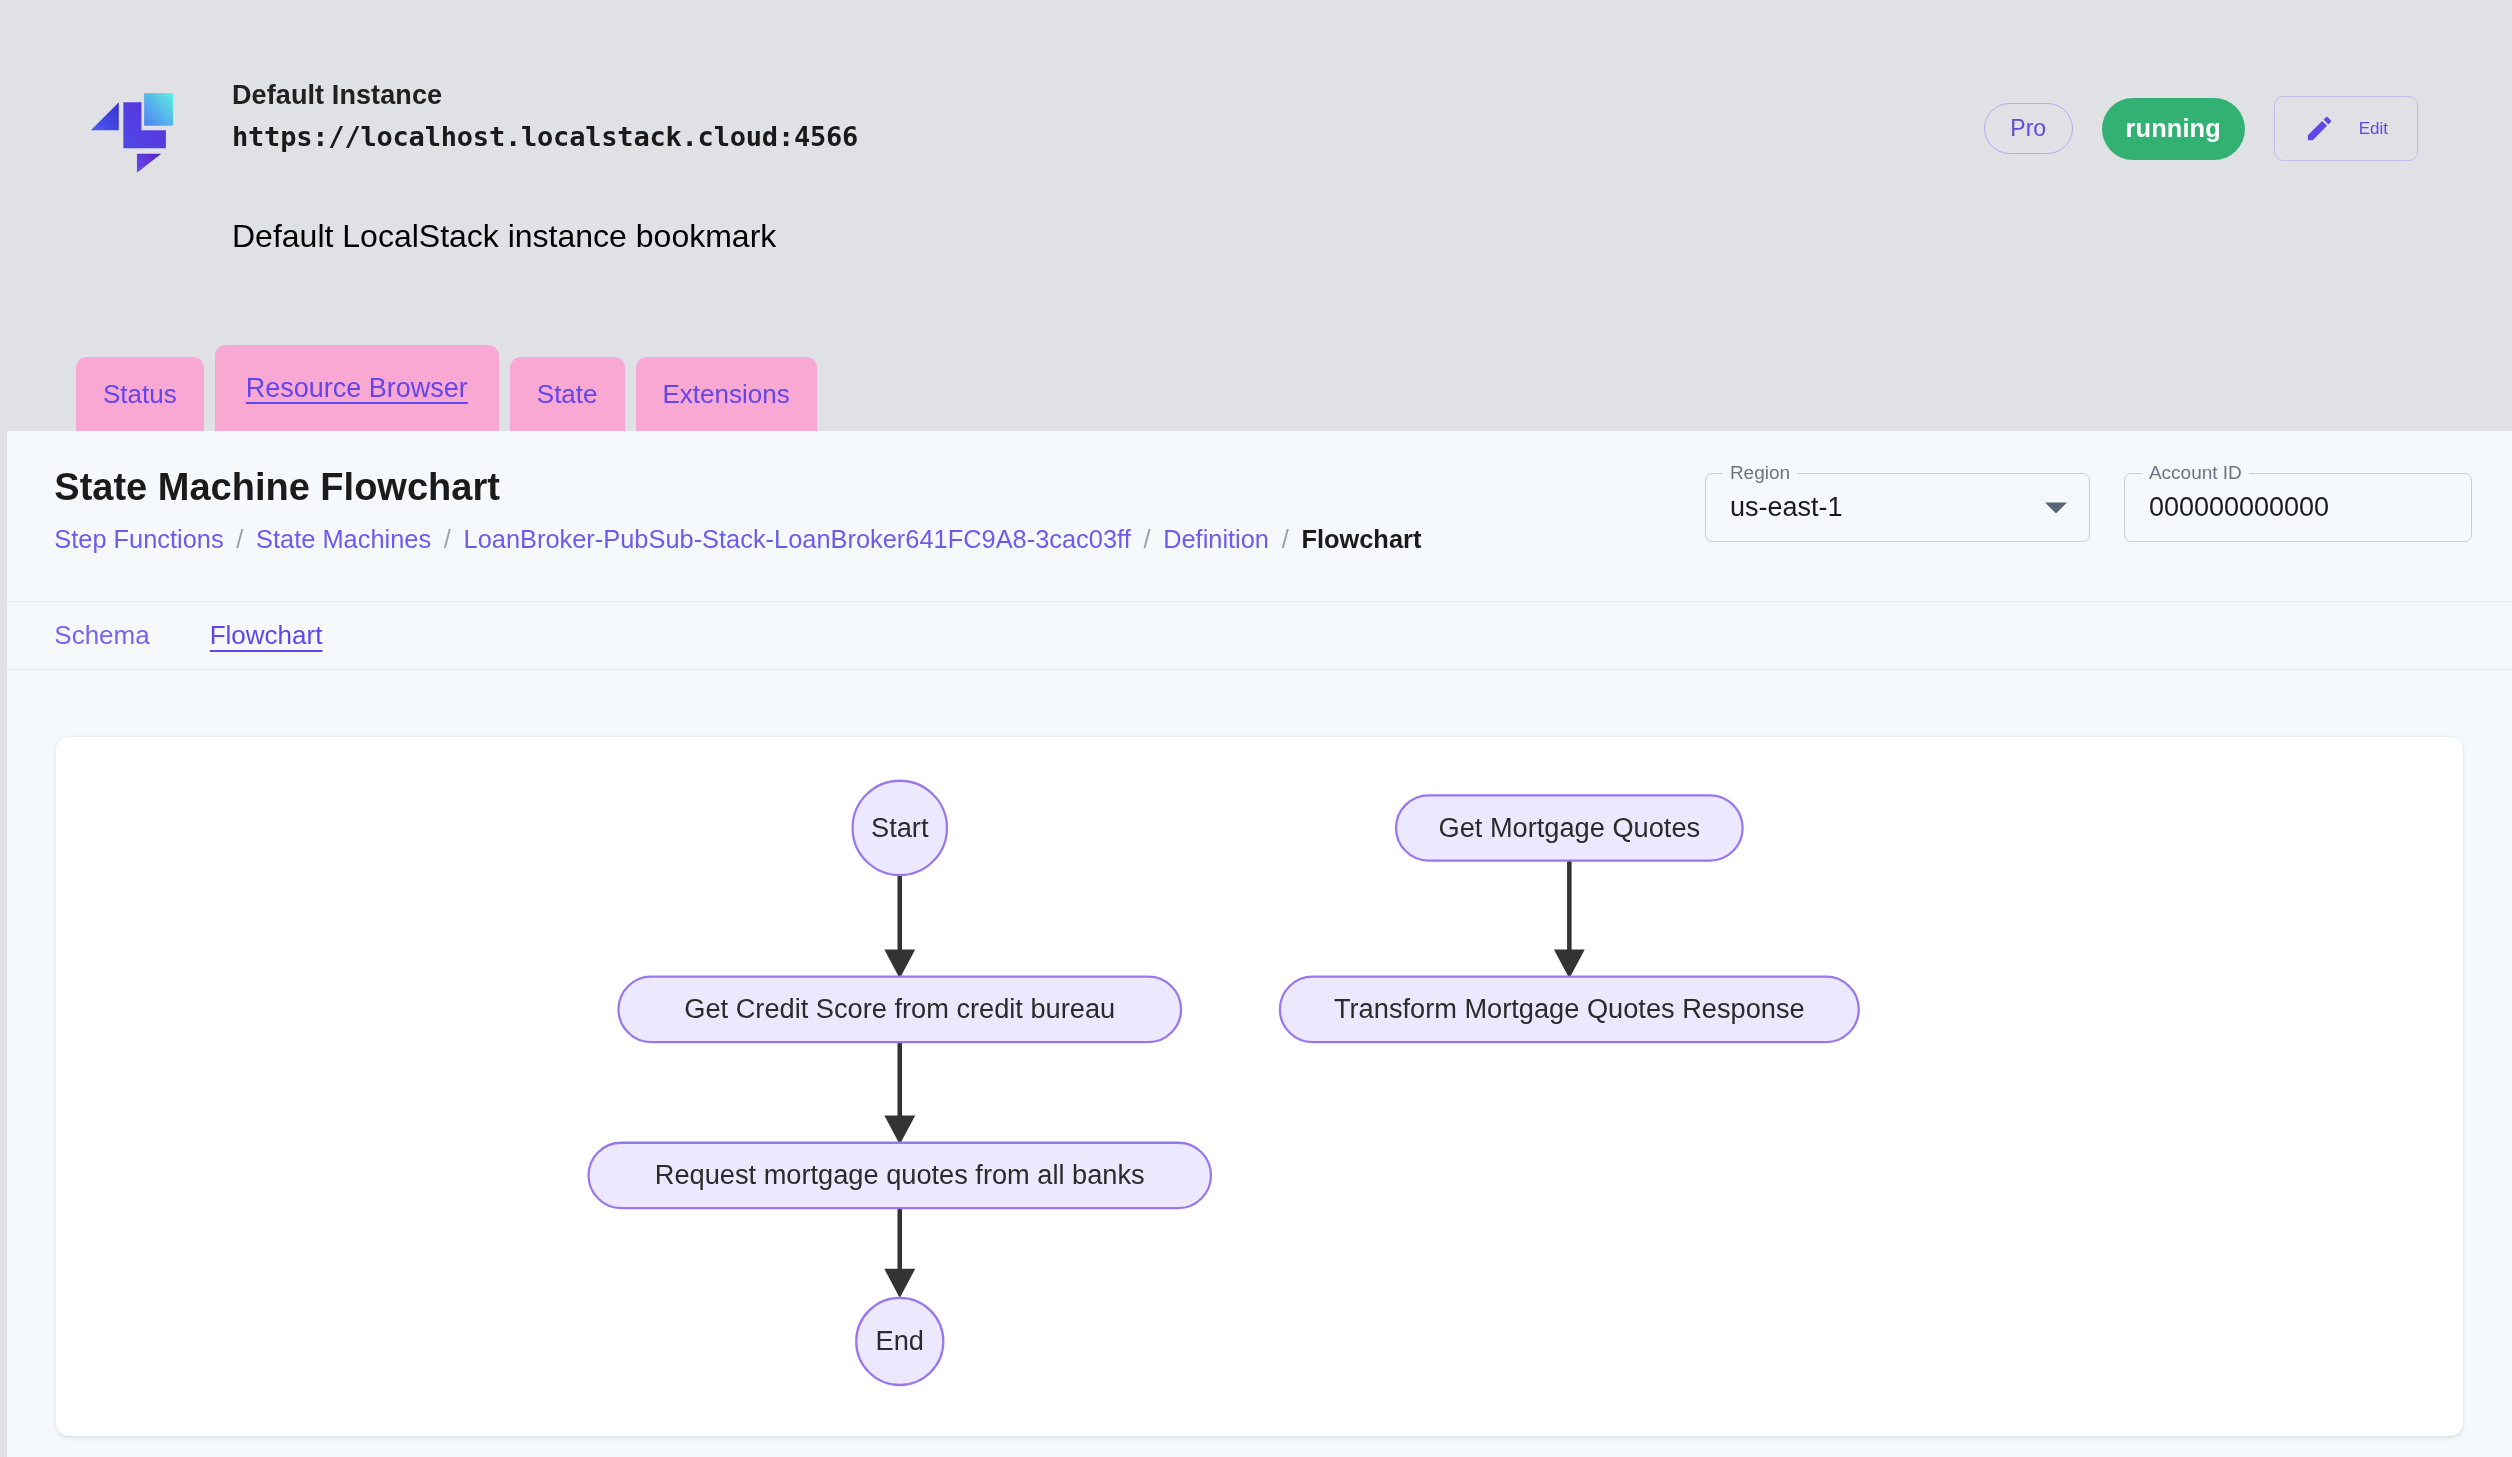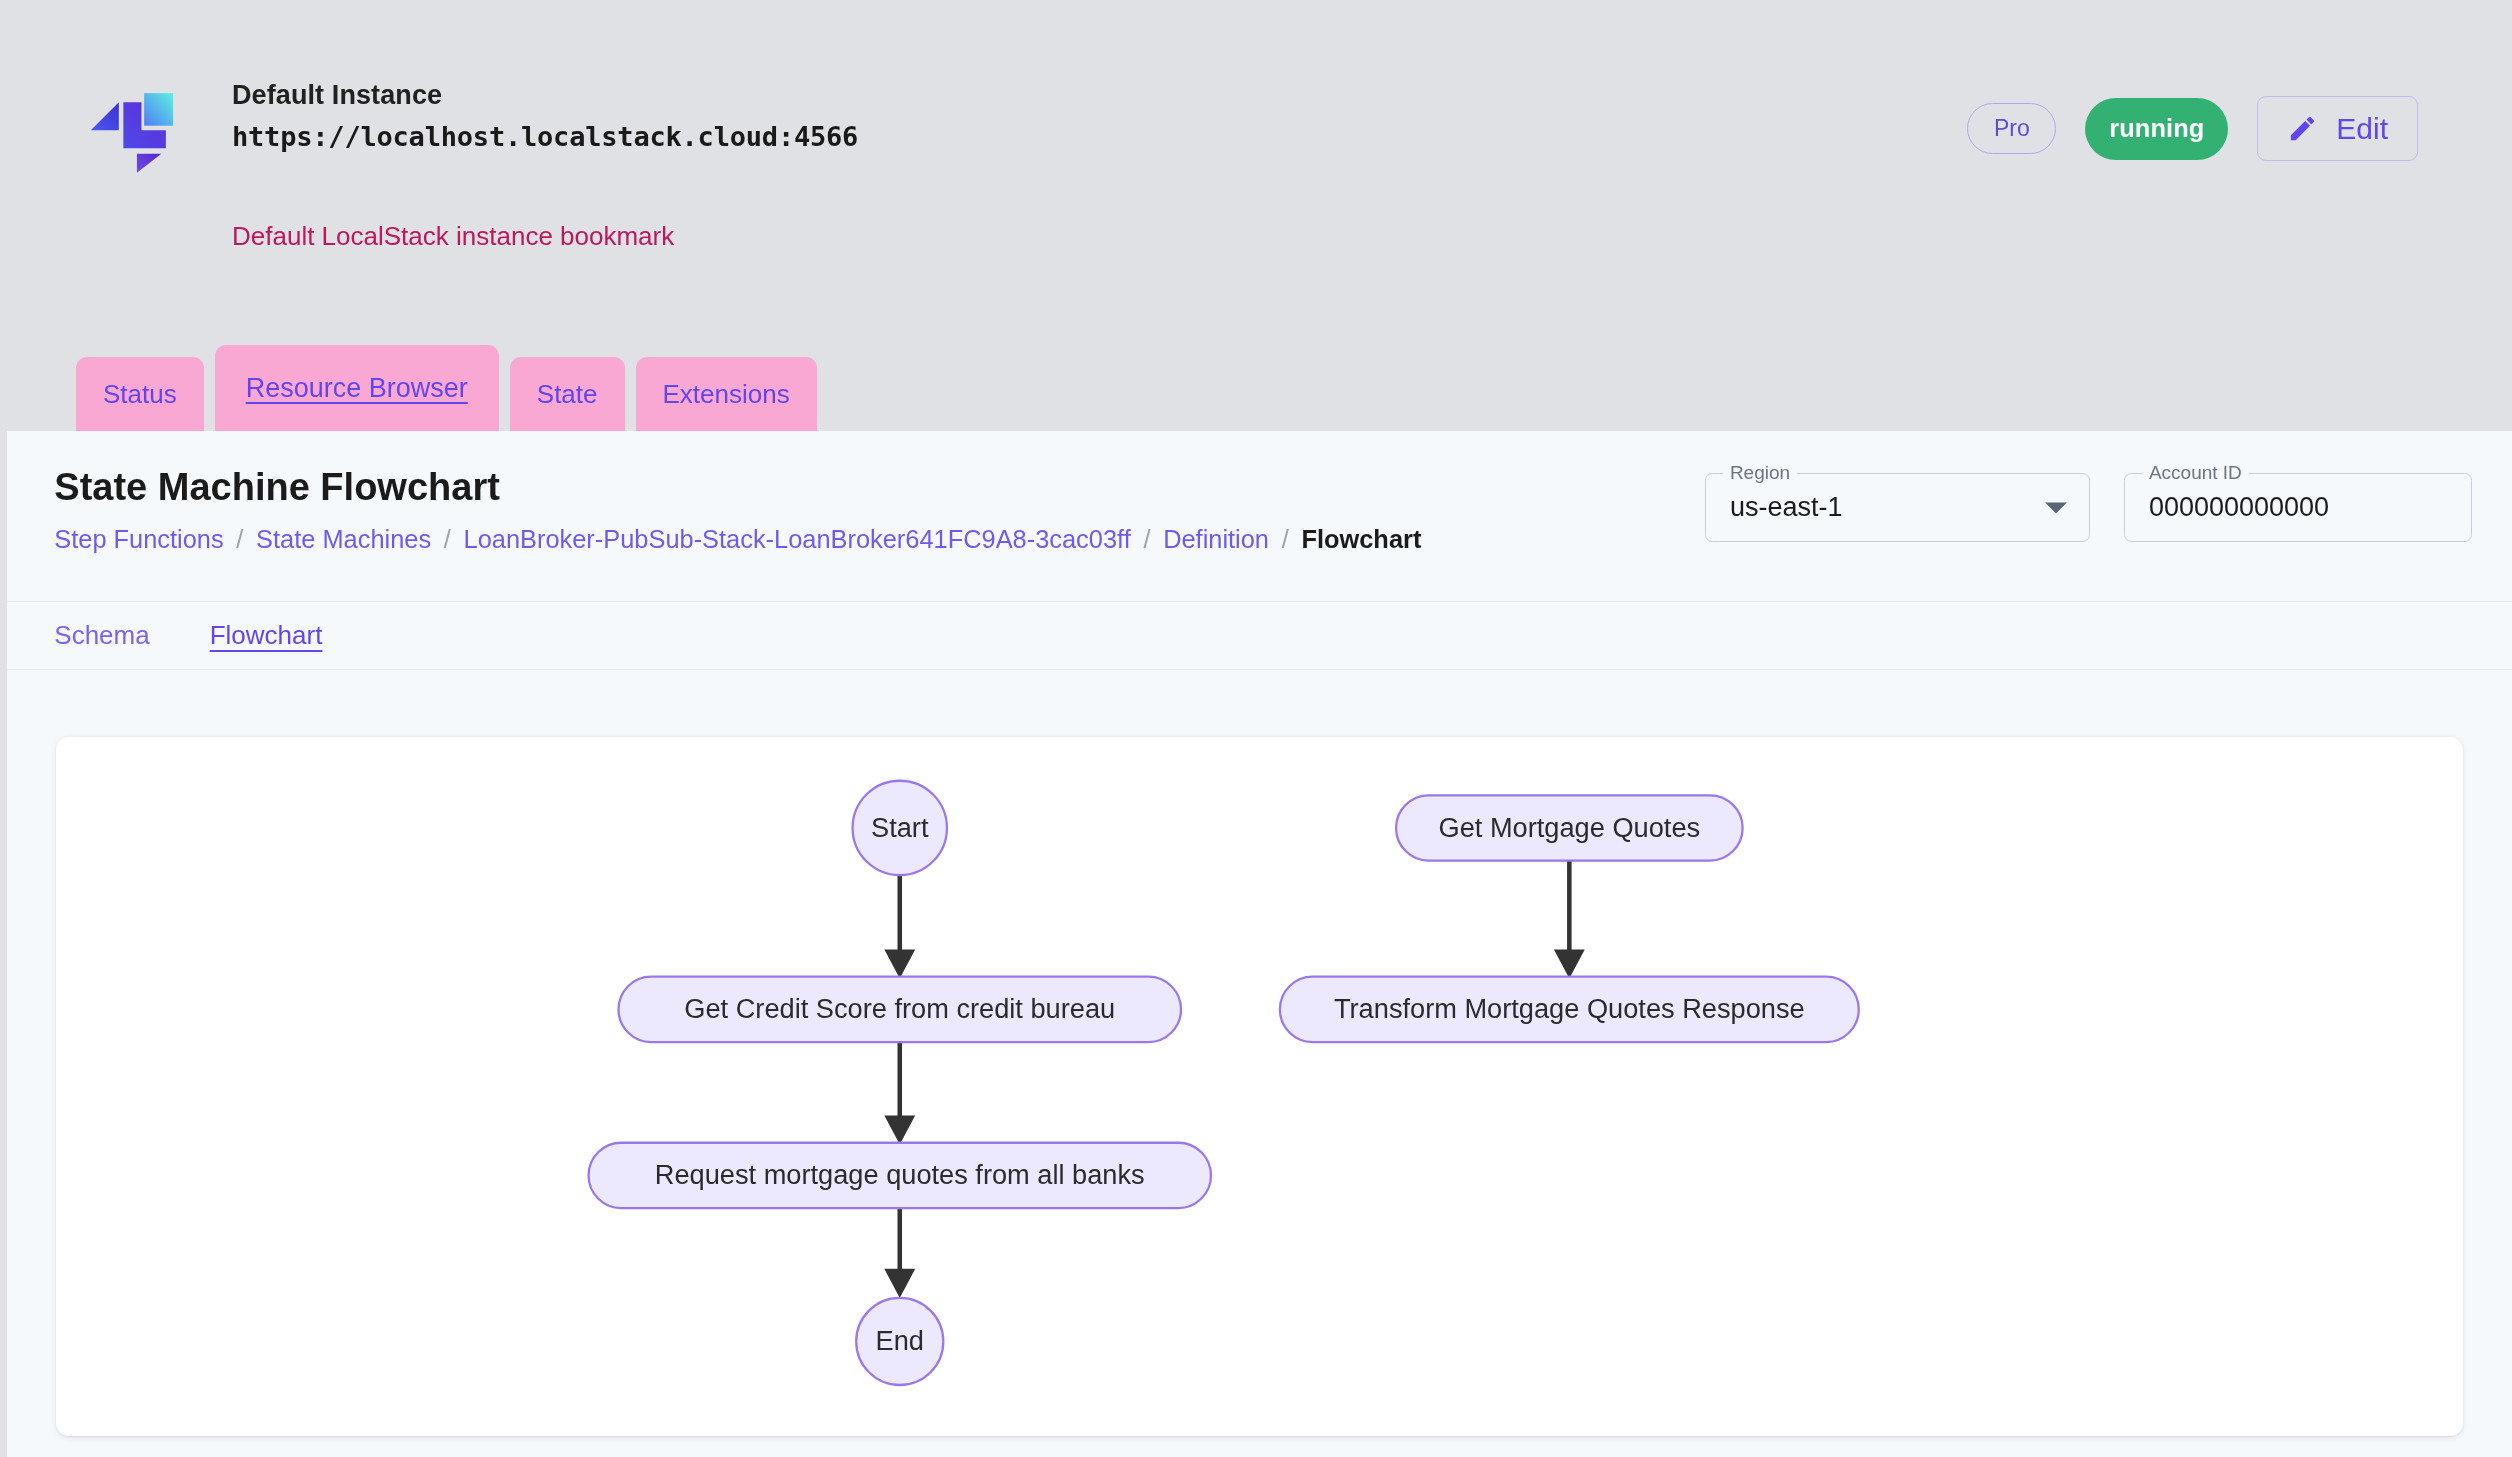--- a/index.html
+++ b/index.html
@@ -61,23 +61,23 @@
     font-weight: 700;
     color: #1a1a1a;
     letter-spacing: -0.2px;
     margin-top: 3.6px;
   }
 
   .instance-desc {
     position: absolute;
     left: 232px;
     top: 220px;
-    font-size: 26px;
+    font-size: 32px;
     line-height: 33px;
-    color: #be185d;
+    color: #000000;
   }
 
   
   .header-actions {
     position: absolute;
     right: 94px;
     top: 96px;
     display: flex;
     align-items: center;
     gap: 29px;
@@ -114,22 +114,22 @@
 
   .btn-edit {
     height: 65px;
     padding: 0 29px;
     border: 1.4px solid #c4bbef;
     border-radius: 9px;
     background: transparent;
     color: #6246ea;
     display: flex;
     align-items: center;
-    gap: 18px;
-    font-size: 30px;
+    gap: 24px;
+    font-size: 17px;
     font-family: "Liberation Sans", sans-serif;
     cursor: pointer;
   }
   .btn-edit svg { display: block; }
 
   
   .main-tabs {
     position: absolute;
     left: 76px;
     bottom: 0;

